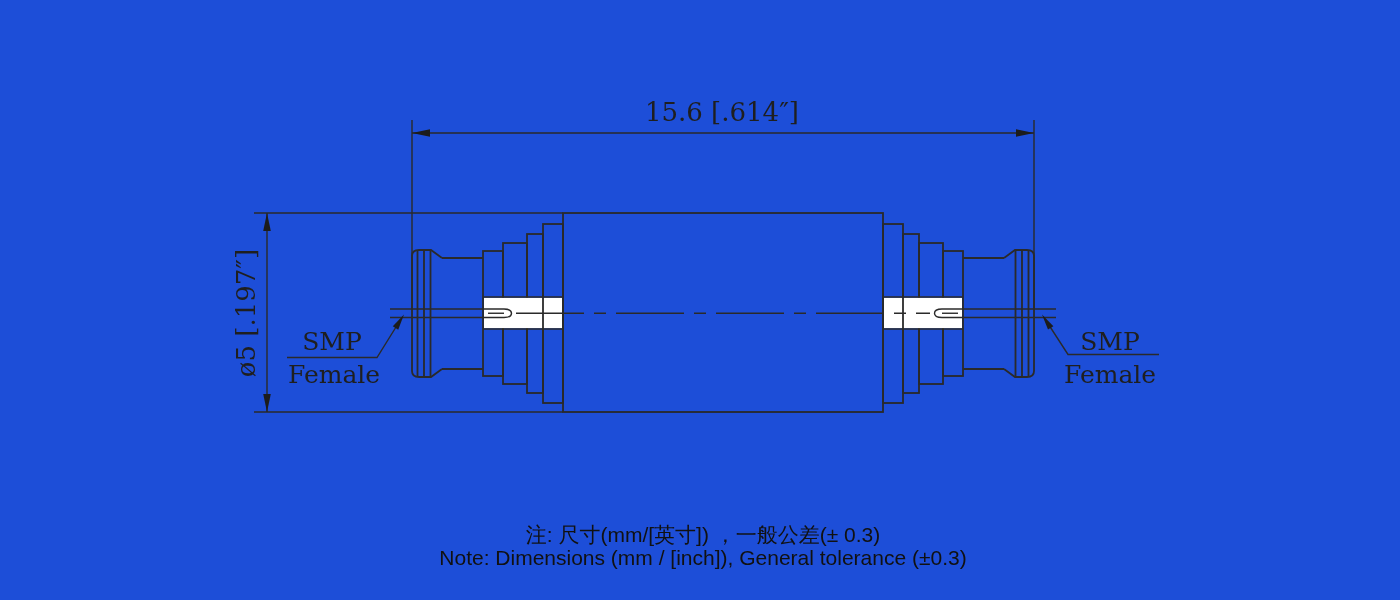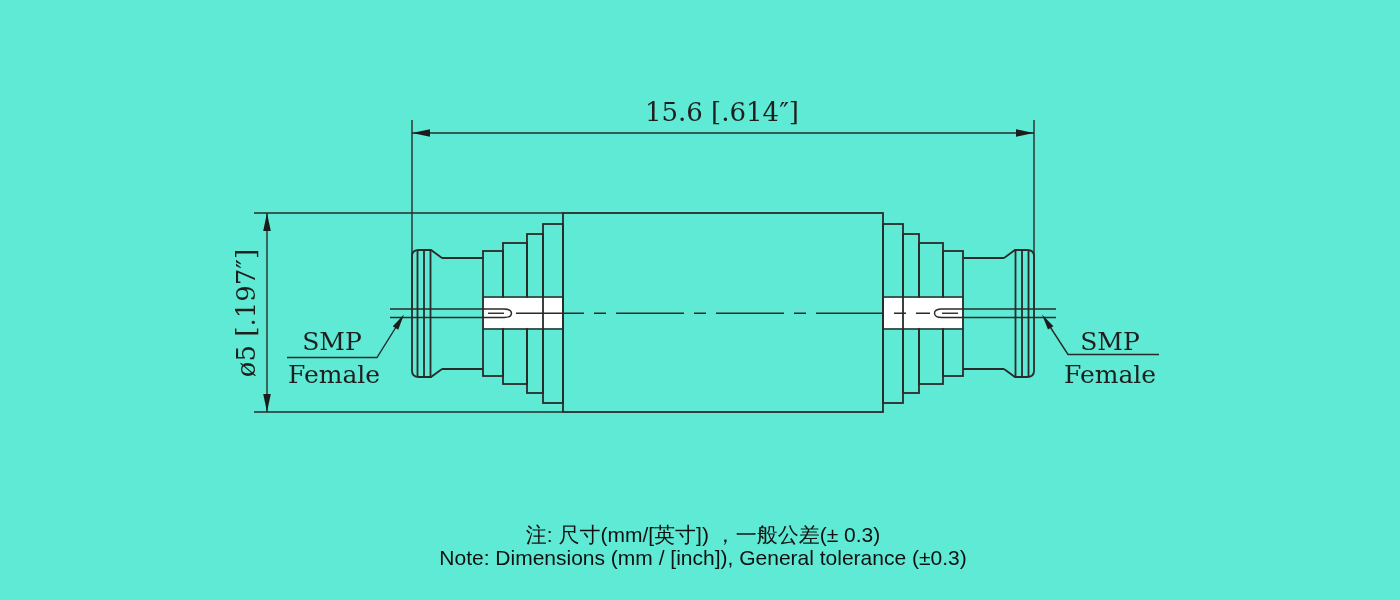--- a/index.html
+++ b/index.html
@@ -1,19 +1,19 @@
 <!DOCTYPE html>
 <html><head>
 <meta charset="utf-8">
 <style>
   html,body{margin:0;padding:0;background:#ffffff;}
   .page{
     position:relative;
     width:1400px;height:600px;
-    background:#5eead4;
+    background:#1d4ed8;
     overflow:hidden;
   }
   svg{position:absolute;left:0;top:0;}
   .outline{fill:none;stroke:#2a2a2a;stroke-width:1.8;}
   .thin{fill:none;stroke:#2a2a2a;stroke-width:1.4;}
   .erase{fill:#ffffff;stroke:none;}
   .arrow{fill:#1c1c1c;stroke:none;}
   .cad-text{
     font-family:"DejaVu Serif","Liberation Serif",serif;
     fill:#1f1f1f;

